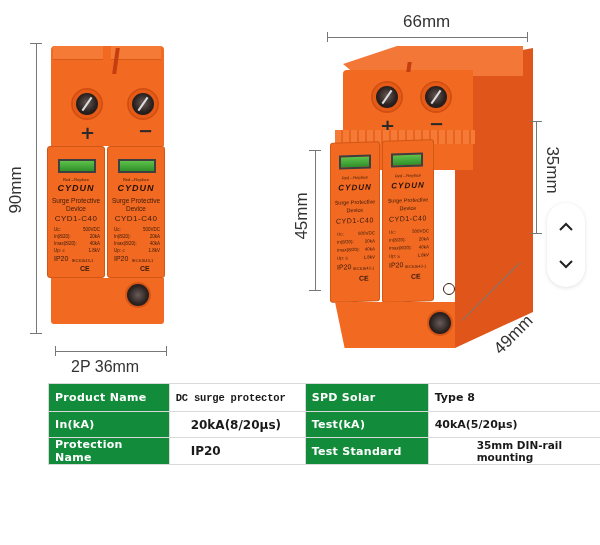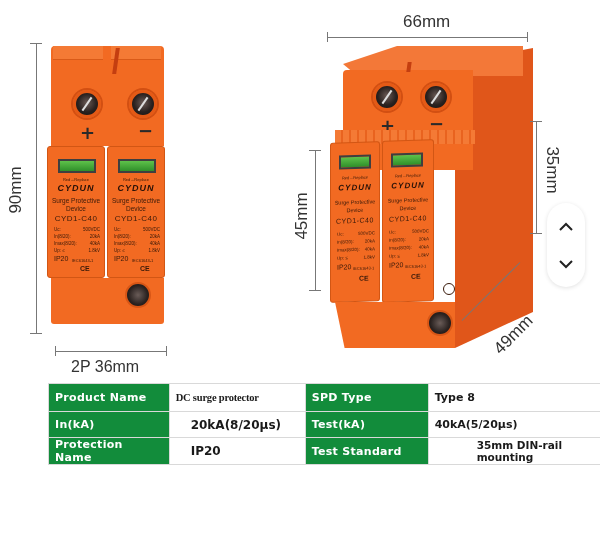--- a/index.html
+++ b/index.html
@@ -41,21 +41,21 @@
 
   
   .nav-pill { position: absolute; left: 547px; top: 203px; width: 38px; height: 84px; border-radius: 19px; background: #ffffff; box-shadow: 0 1px 4px rgba(0,0,0,0.12); }
   .nav-btn { position: absolute; left: 0; width: 38px; height: 38px; display: flex; align-items: center; justify-content: center; cursor: pointer; }
 
   
   .spec-table { position: absolute; left: 48px; top: 383px; width: 568px; border-collapse: collapse; }
   .spec-table td { border: 1px solid #d9d9d9; padding: 0 6px; vertical-align: middle; height: 26px; }
   .spec-table td.key { background: #128c3b; color: #ffffff; font-family: "DejaVu Sans", sans-serif; font-weight: bold; font-size: 11px; letter-spacing: .3px; }
   .spec-table td.val { background: #ffffff; color: #1a1a1a; font-family: "DejaVu Sans", sans-serif; font-weight: bold; font-size: 11px; }
-  .spec-table td.val.cond { font-family: Liberation Serif, serif; font-size: 10.5px; letter-spacing: -.2px; }
+  .spec-table td.val.cond { font-family: Liberation Mono, monospace; font-size: 10.5px; letter-spacing: -.2px; }
   .spec-table td.val.big { font-size: 12px; padding-left: 21px; }
   .spec-table tr.tall td { height: 52px; line-height: 17px; }
   .spec-table tr.r1 td { height: 28px; }
 </style>
 </head>
 <body>
 
 <div class="vline" style="left:36px; top:43px; height:290px;"></div>
 <div class="tick-h" style="left:30px; top:43px;"></div>
 <div class="tick-h" style="left:30px; top:333px;"></div>
@@ -249,21 +249,21 @@
   <colgroup>
     <col style="width:105px">
       <col style="width:113px">
       <col style="width:107px">
       <col style="width:163px">
   </colgroup>
   <tbody>
       <tr class="r1">
     <td class="key">Product Name</td>
     <td class="val cond">DC surge protector</td>
-    <td class="key">SPD Type</td>
+    <td class="key">SPD Solar</td>
     <td class="val">Type 8</td>
   </tr>
   <tr>
     <td class="key">In(kA)</td>
     <td class="val big">20kA(8/20μs)</td>
     <td class="key">Test(kA)</td>
     <td class="val">40kA(5/20μs)</td>
   </tr>
   <tr>
     <td class="key">Protection Name</td>

